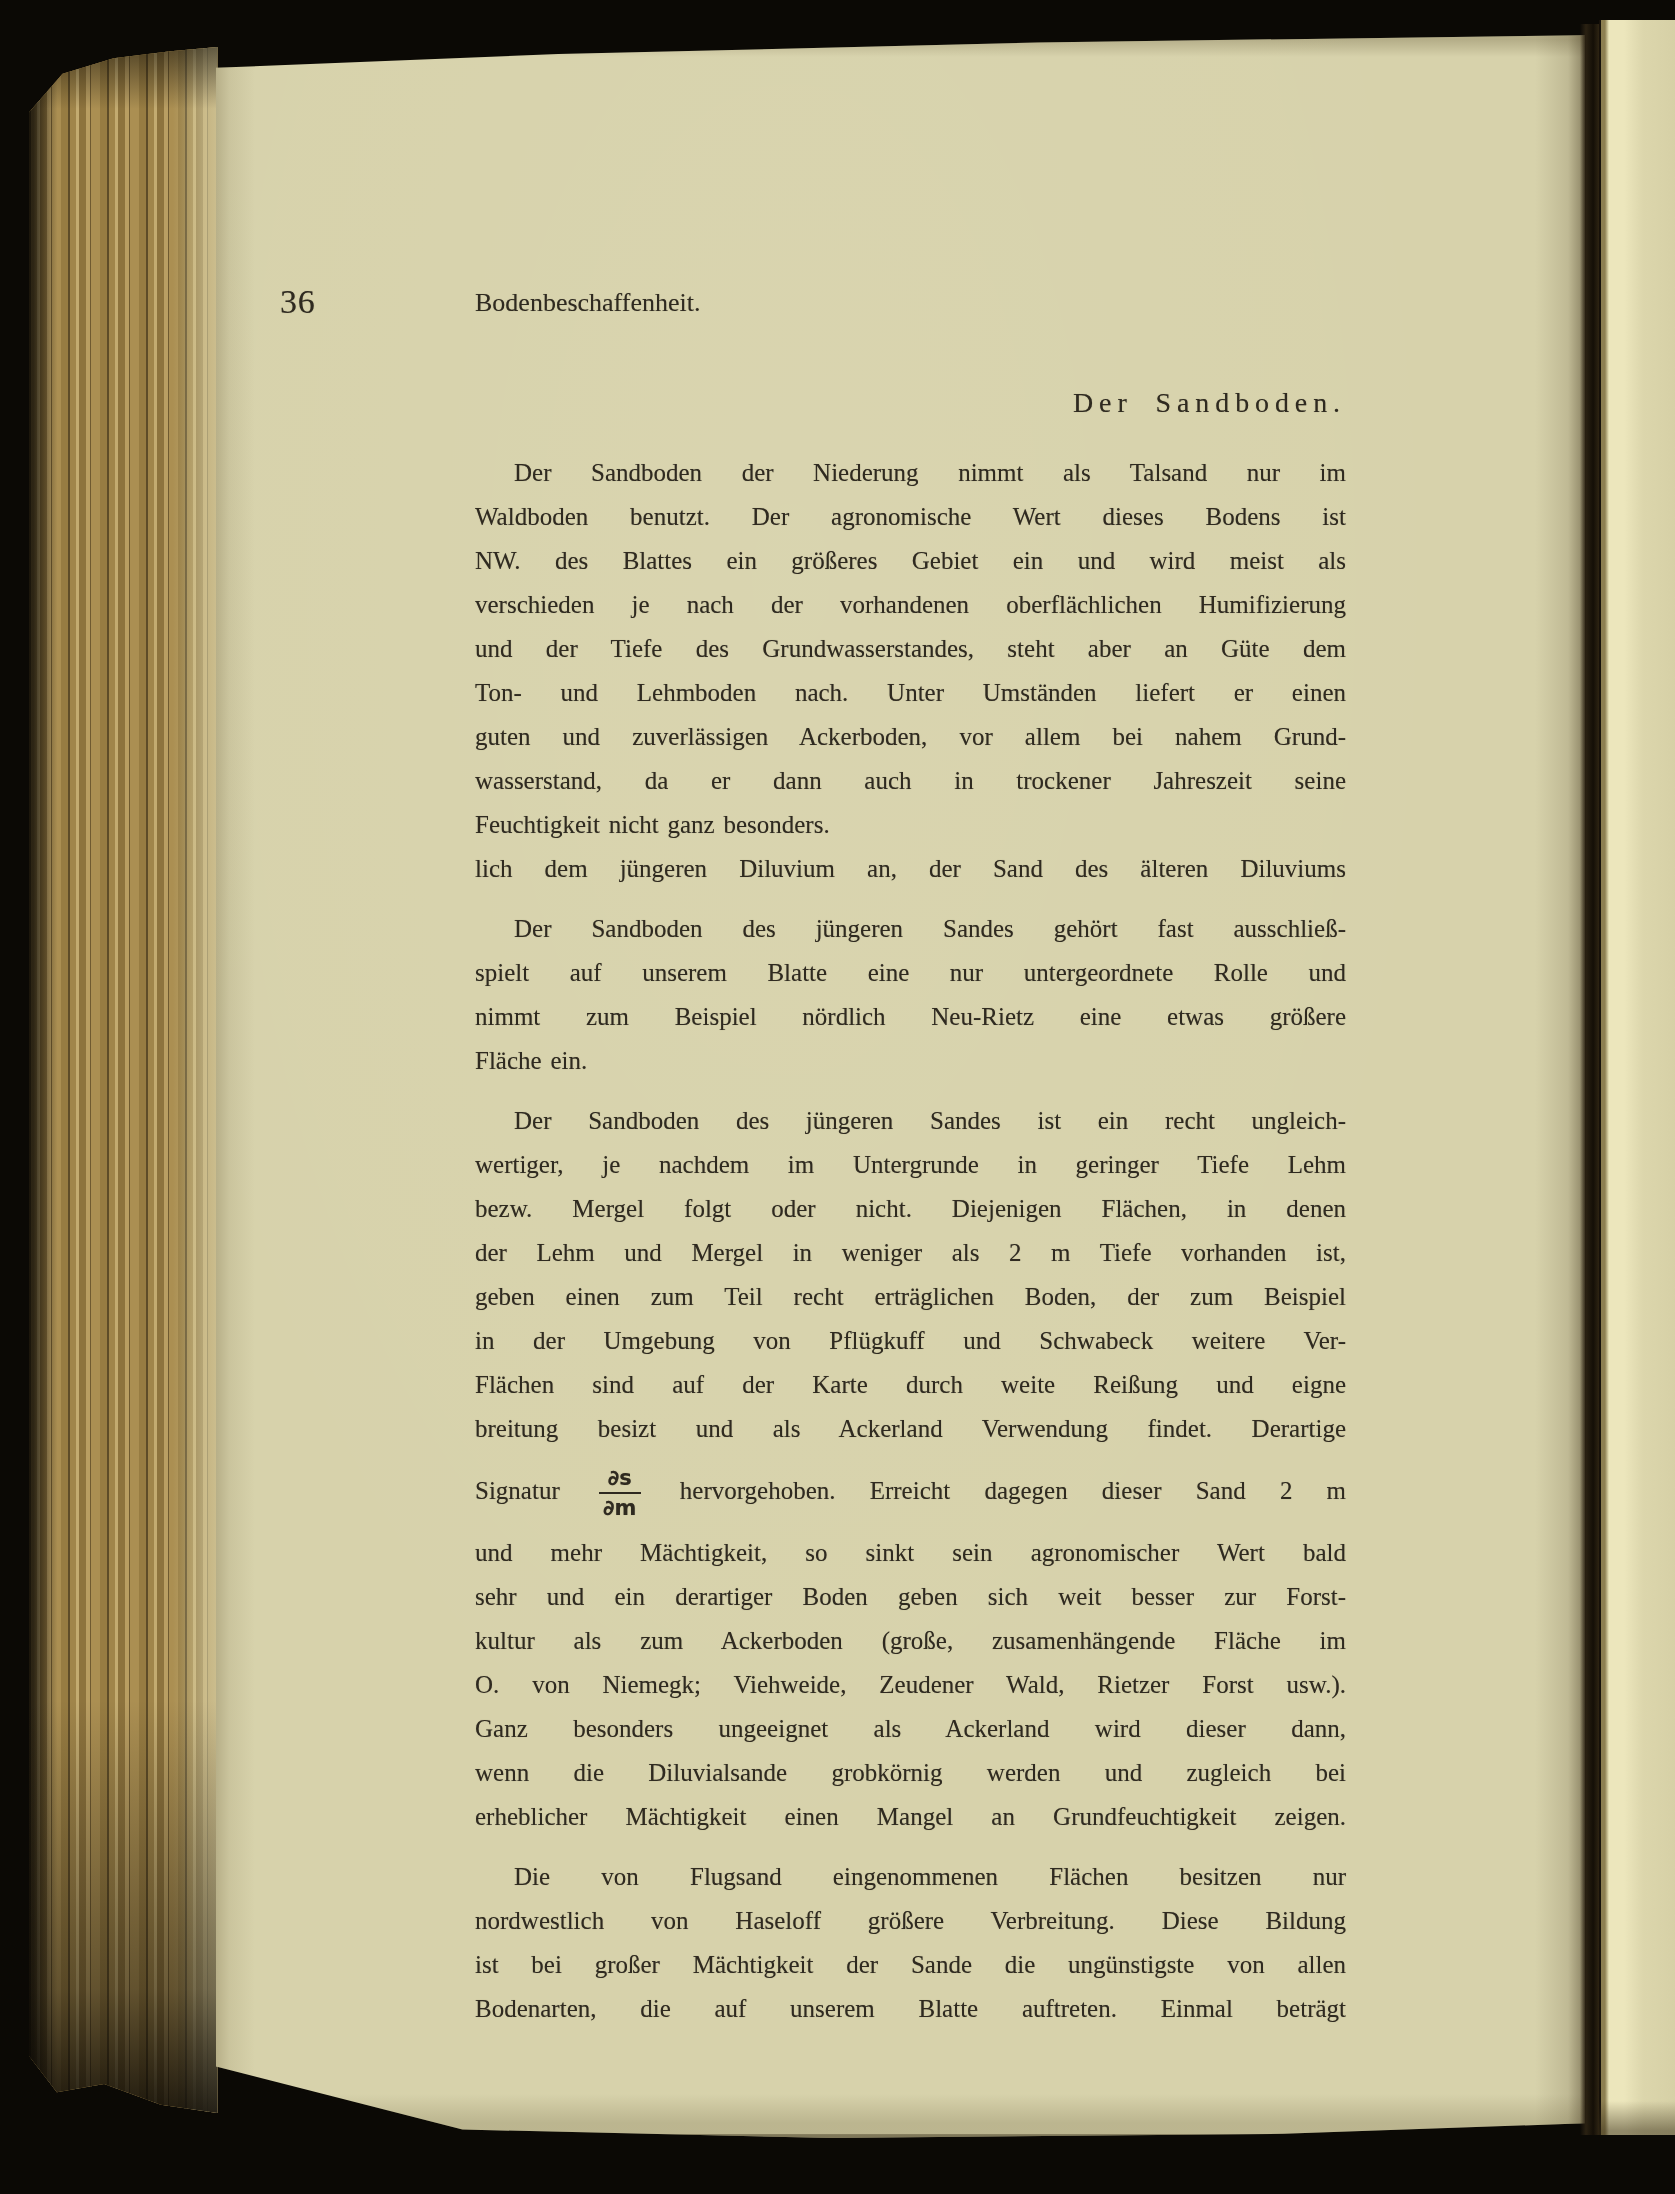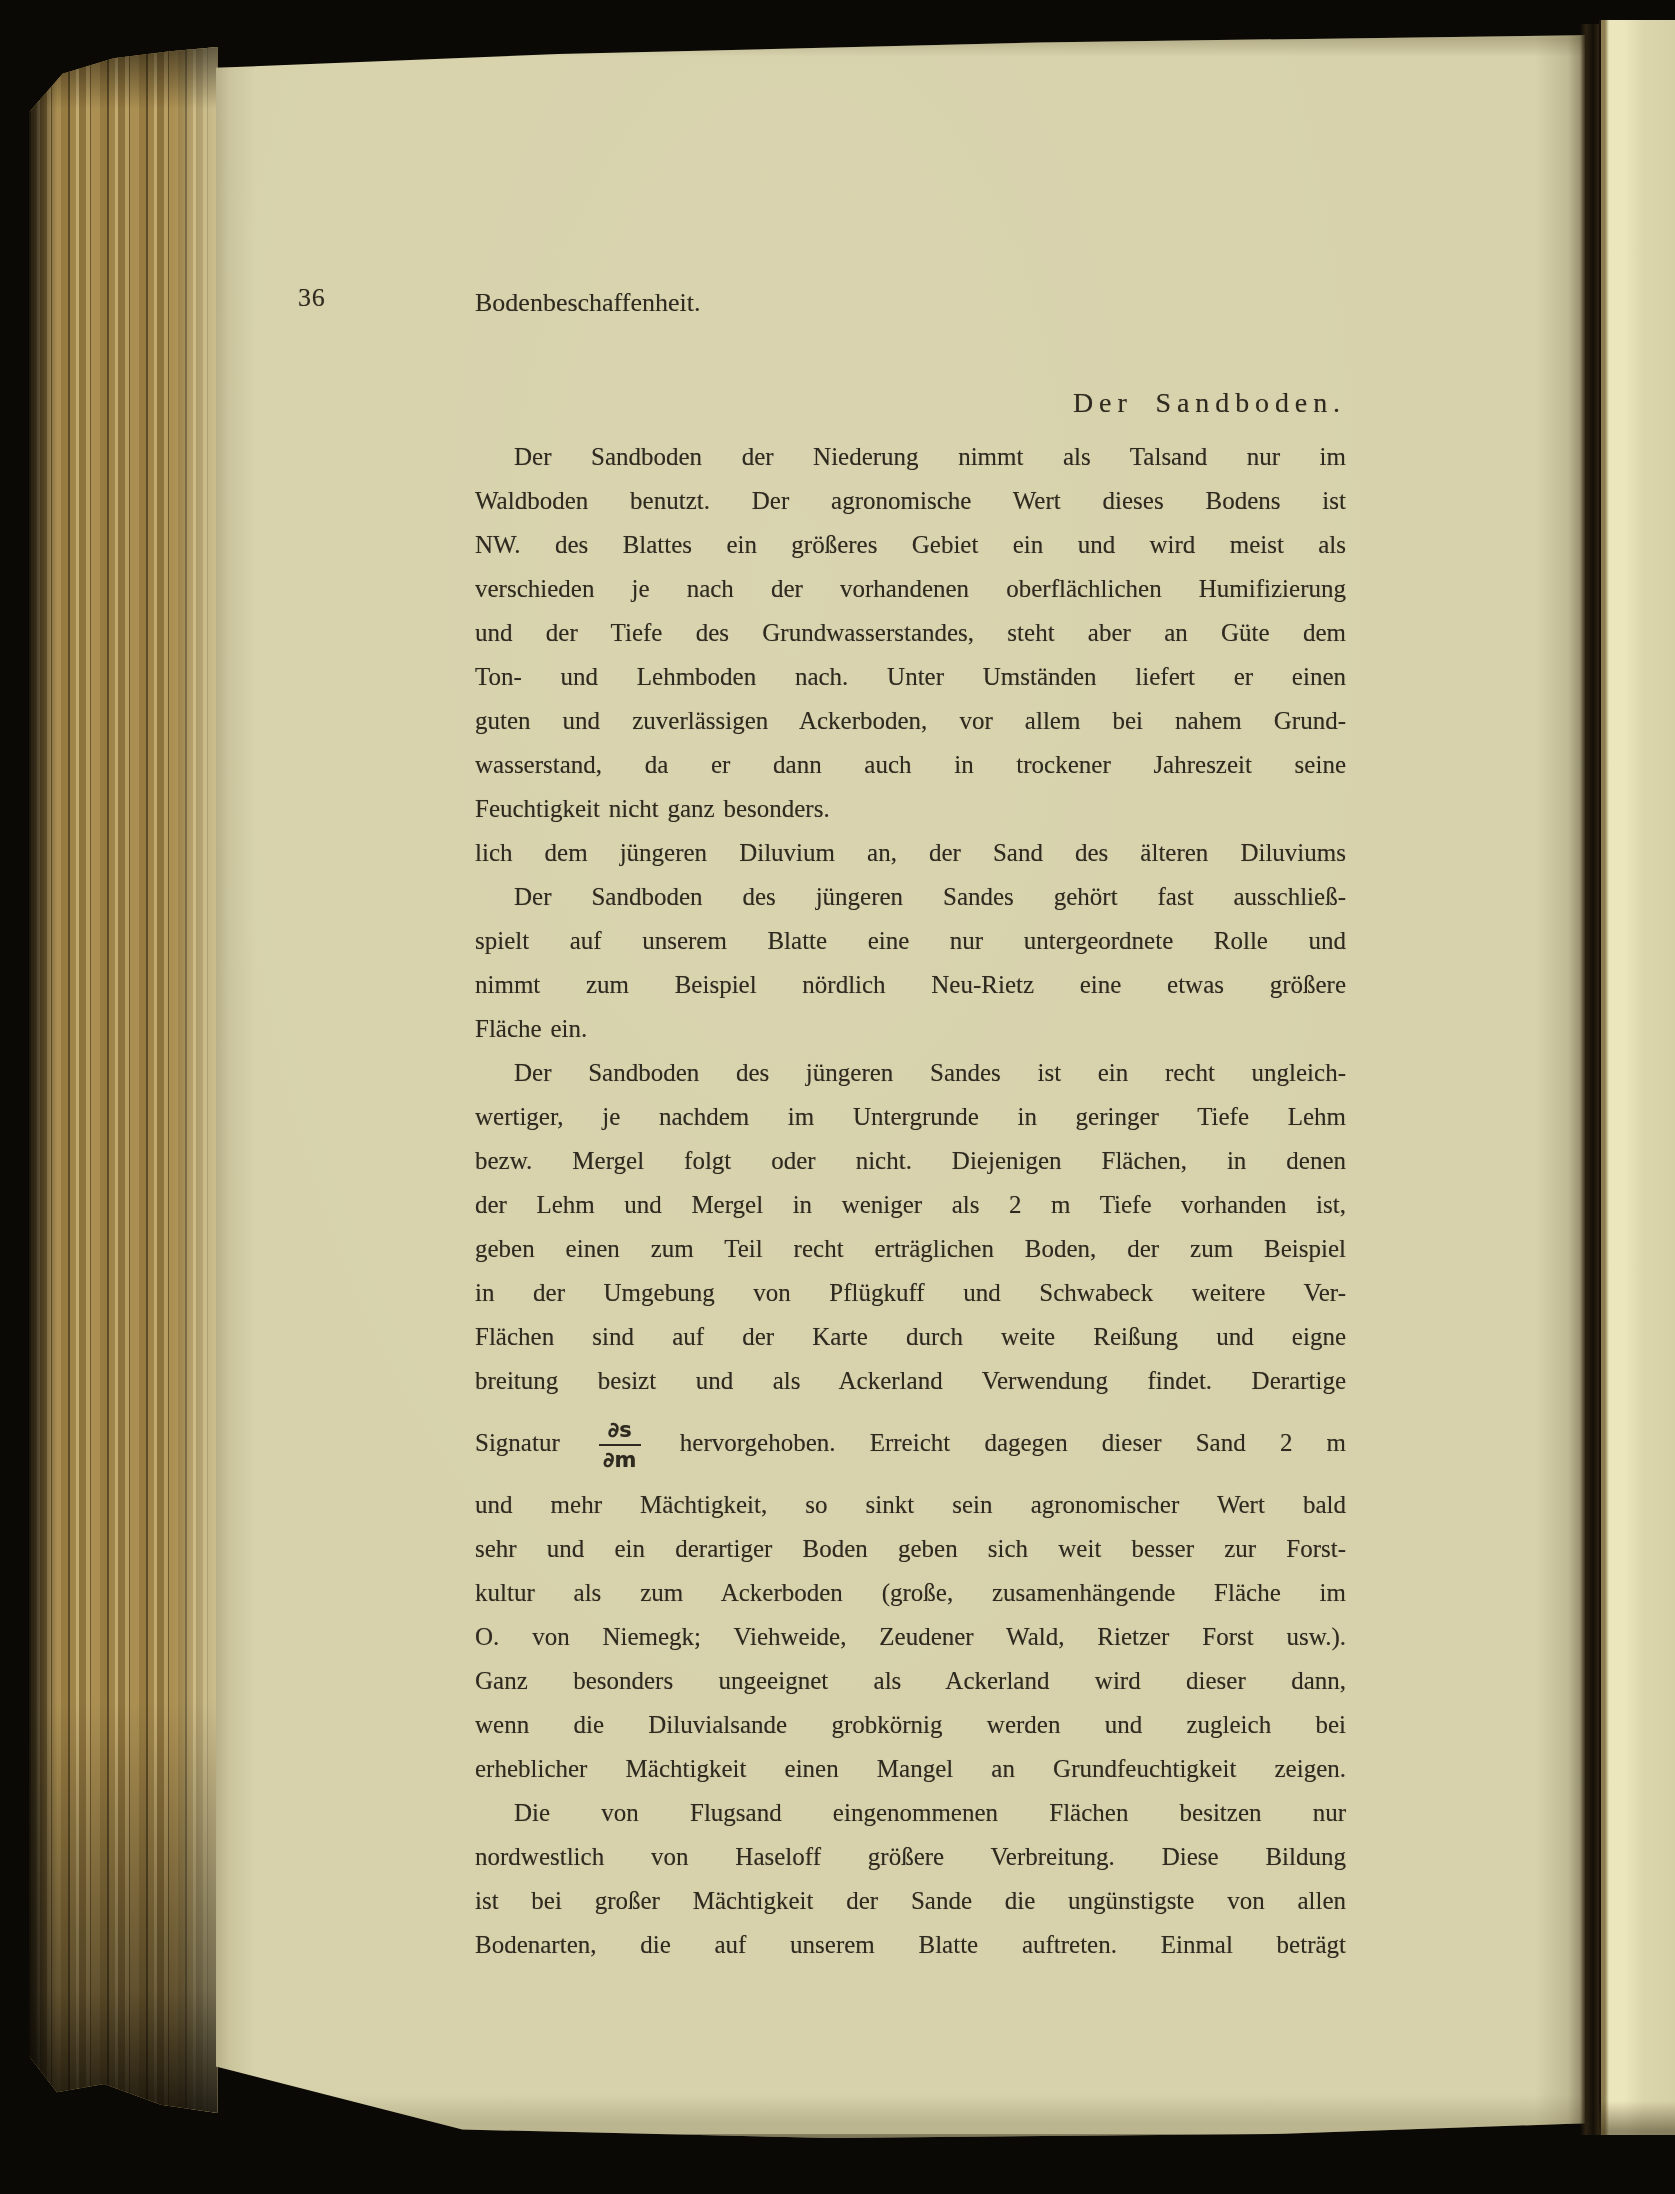--- a/index.html
+++ b/index.html
@@ -46,22 +46,22 @@
     background:linear-gradient(90deg, rgba(36,28,14,0) 0, #2a2112 25%, #140f07 55%, #352a16 86%, rgba(40,30,15,0) 100%);
   }
   .page-next{
     position:absolute;left:1599px;top:20px;width:77px;height:2115px;
     background:
       linear-gradient(0deg, rgba(55,45,22,.5) 0 4.2px, rgba(55,45,22,0) 34px),
       linear-gradient(90deg, #17110a 0 2.5px, #8d7f52 2.5px 5.9px, #ece6bc 10px 25px, #dcd6ac 44px, #d6d0a6 100%);
   }
   
   .pagenum{
-    position:absolute;left:82px;top:251px;
-    font-size:26px;letter-spacing:0.8px;
+    position:absolute;left:64px;top:251px;
+    font-size:34px;letter-spacing:0.8px;
     text-shadow:0 0 0.8px rgba(47,42,32,.4);
   }
   .running-header{
     position:absolute;left:259px;top:256px;width:871px;
     text-align:left;font-size:26px;
     text-shadow:0 0 0.8px rgba(47,42,32,.35);
   }
   .text-area{
     position:absolute;left:259px;top:348px;width:871px;
   }
@@ -73,21 +73,21 @@
   }
   .para{display:block;}
   .tline{
     height:44px;line-height:44px;
     font-size:25px;
     word-spacing:2.5px;
     text-align:justify;text-align-last:justify;
     white-space:nowrap;
     text-shadow:0 0 0.8px rgba(47,42,32,.38);
   }
-  .tline.ind{padding-left:39px;}
+  .tline.ind{padding-left:39px;margin-top:16px;}
   .tline.short{text-align-last:left;}
   .tline.formula{height:80px;line-height:80px;}
   .frac{
     display:inline-block;vertical-align:middle;
     text-align:center;text-align-last:center;
     font-family:"DejaVu Sans",sans-serif;font-weight:bold;
     font-size:21px;line-height:1.1;word-spacing:0;
     margin:0 5px;
   }
   .frac .num{display:block;padding:0 4.2px 2.5px;border-bottom:2.5px solid #2f2a20;}

